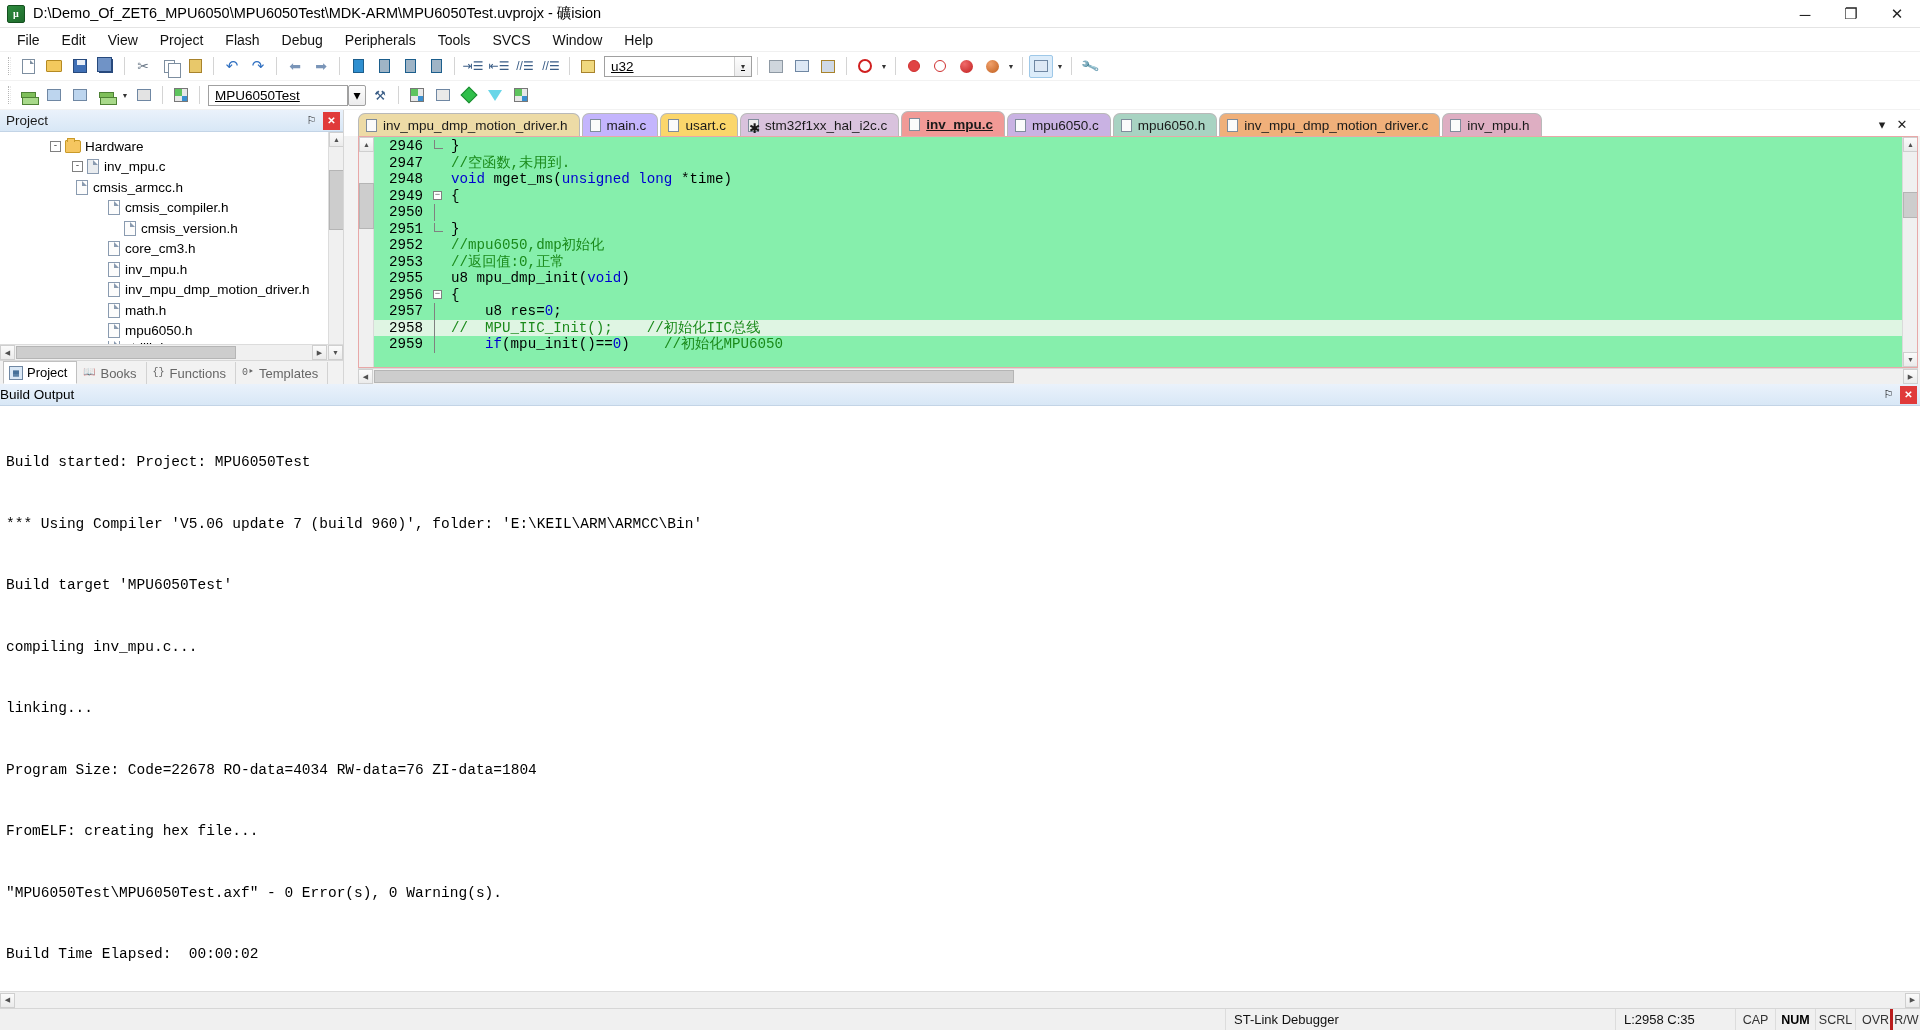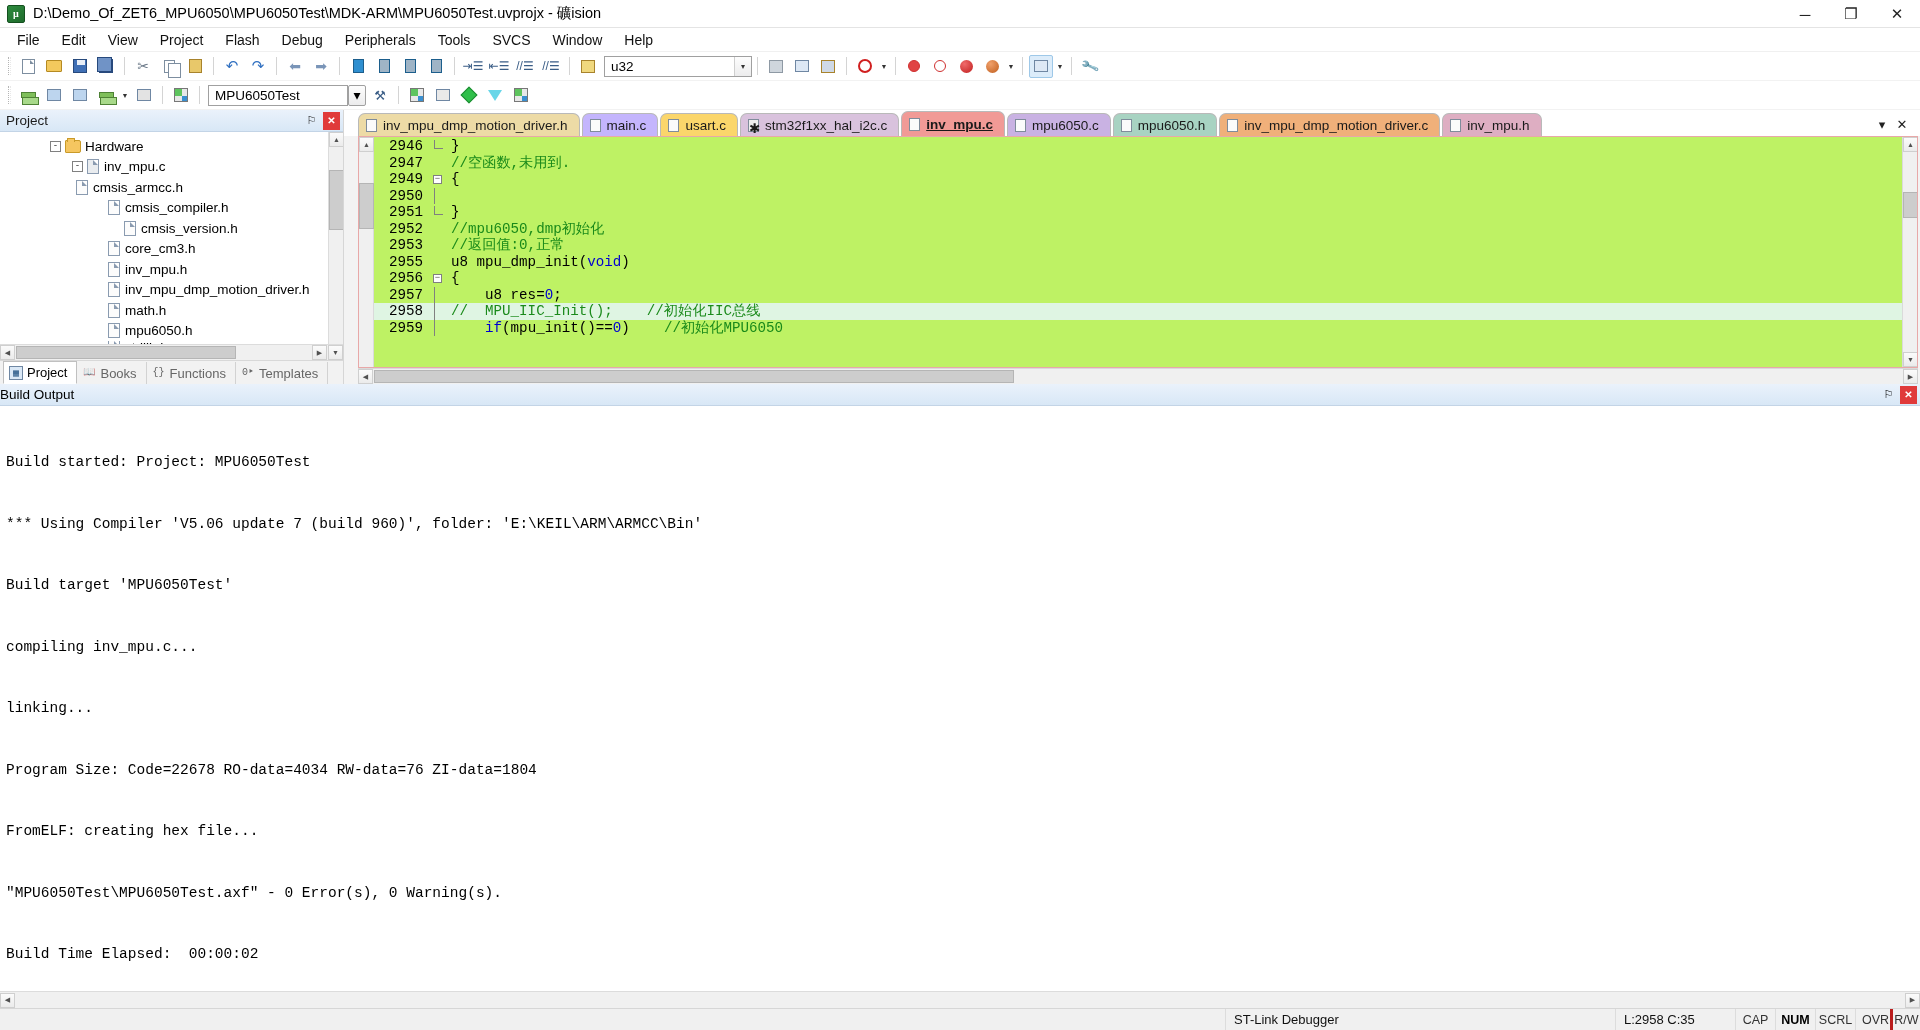--- a/index.html
+++ b/index.html
@@ -100,20 +100,21 @@
   }
   .tb-combo {
     height: 21px;
     border: 1px solid #a0a0a0;
     background: #fff;
     display: flex; align-items: center;
     font-size: 13.5px;
     padding-left: 6px;
     margin-left: 3px;
     color: #000;
+    text-decoration: underline;
   }
   .tb-combo .arrow {
     width: 17px; height: 19px;
     margin-left: auto;
     border-left: 1px solid #cfcfcf;
     display: flex; align-items: center; justify-content: center;
     font-size: 8px; color: #333;
     background: linear-gradient(#fdfdfd,#ececed);
   }
   .tb-dd {
@@ -341,21 +342,21 @@
     position: absolute; left: 0; top: 46px;
     width: 15px; height: 46px;
     background: #cdcdcd; border: 1px solid #b5b5b5;
   }
   #code {
     flex: 1;
     font-family: "Liberation Mono", monospace;
     font-size: 14.2px;
     line-height: 16.5px;
     overflow: hidden;
-    background: #bef264;
+    background: #86efac;
     position: relative;
     padding-top: 1px;
   }
   .cline {
     display: flex;
     height: 16.5px;
     white-space: pre;
   }
   .cline.hl { background: #dff5e3; }
   .lnum {
@@ -849,20 +850,21 @@
 
     <div id="code-wrap">
       <div id="code-outer-scroll">
         <div class="sb-arrow">▲</div>
         <div id="code-outer-thumb"></div>
       </div>
 
       <div id="code">
         <div class="cline"><span class="lnum">2946</span><span class="fold"><span class="gutend"></span></span><span class="ctext">}</span></div>
         <div class="cline"><span class="lnum">2947</span><span class="fold"></span><span class="ctext cm">//空函数,未用到.</span></div>
+        <div class="cline"><span class="lnum">2948</span><span class="fold"></span><span class="ctext"><span class="kw">void </span><span>mget_ms(</span><span class="kw">unsigned long </span><span>*time)</span></span></div>
         <div class="cline"><span class="lnum">2949</span><span class="fold"><span class="box">−</span></span><span class="ctext">{</span></div>
         <div class="cline"><span class="lnum">2950</span><span class="fold"><span class="gutline"></span></span><span class="ctext"></span></div>
         <div class="cline"><span class="lnum">2951</span><span class="fold"><span class="gutend"></span></span><span class="ctext">}</span></div>
         <div class="cline"><span class="lnum">2952</span><span class="fold"></span><span class="ctext cm">//mpu6050,dmp初始化</span></div>
         <div class="cline"><span class="lnum">2953</span><span class="fold"></span><span class="ctext cm">//返回值:0,正常</span></div>
         <div class="cline"><span class="lnum">2955</span><span class="fold"></span><span class="ctext"><span>u8 mpu_dmp_init(</span><span class="kw">void</span><span>)</span></span></div>
         <div class="cline"><span class="lnum">2956</span><span class="fold"><span class="box">−</span></span><span class="ctext">{</span></div>
         <div class="cline"><span class="lnum">2957</span><span class="fold"><span class="gutline"></span></span><span class="ctext"><span>    u8 res=</span><span class="num">0</span><span>;</span></span></div>
         <div class="cline hl"><span class="lnum">2958</span><span class="fold"><span class="gutline"></span></span><span class="ctext cm">//  MPU_IIC_Init();    //初始化IIC总线</span></div>
         <div class="cline"><span class="lnum">2959</span><span class="fold"><span class="gutline"></span></span><span class="ctext"><span>    </span><span class="kw">if</span><span>(mpu_init()==</span><span class="num">0</span><span>)    </span><span class="cm">//初始化MPU6050</span></span></div>

